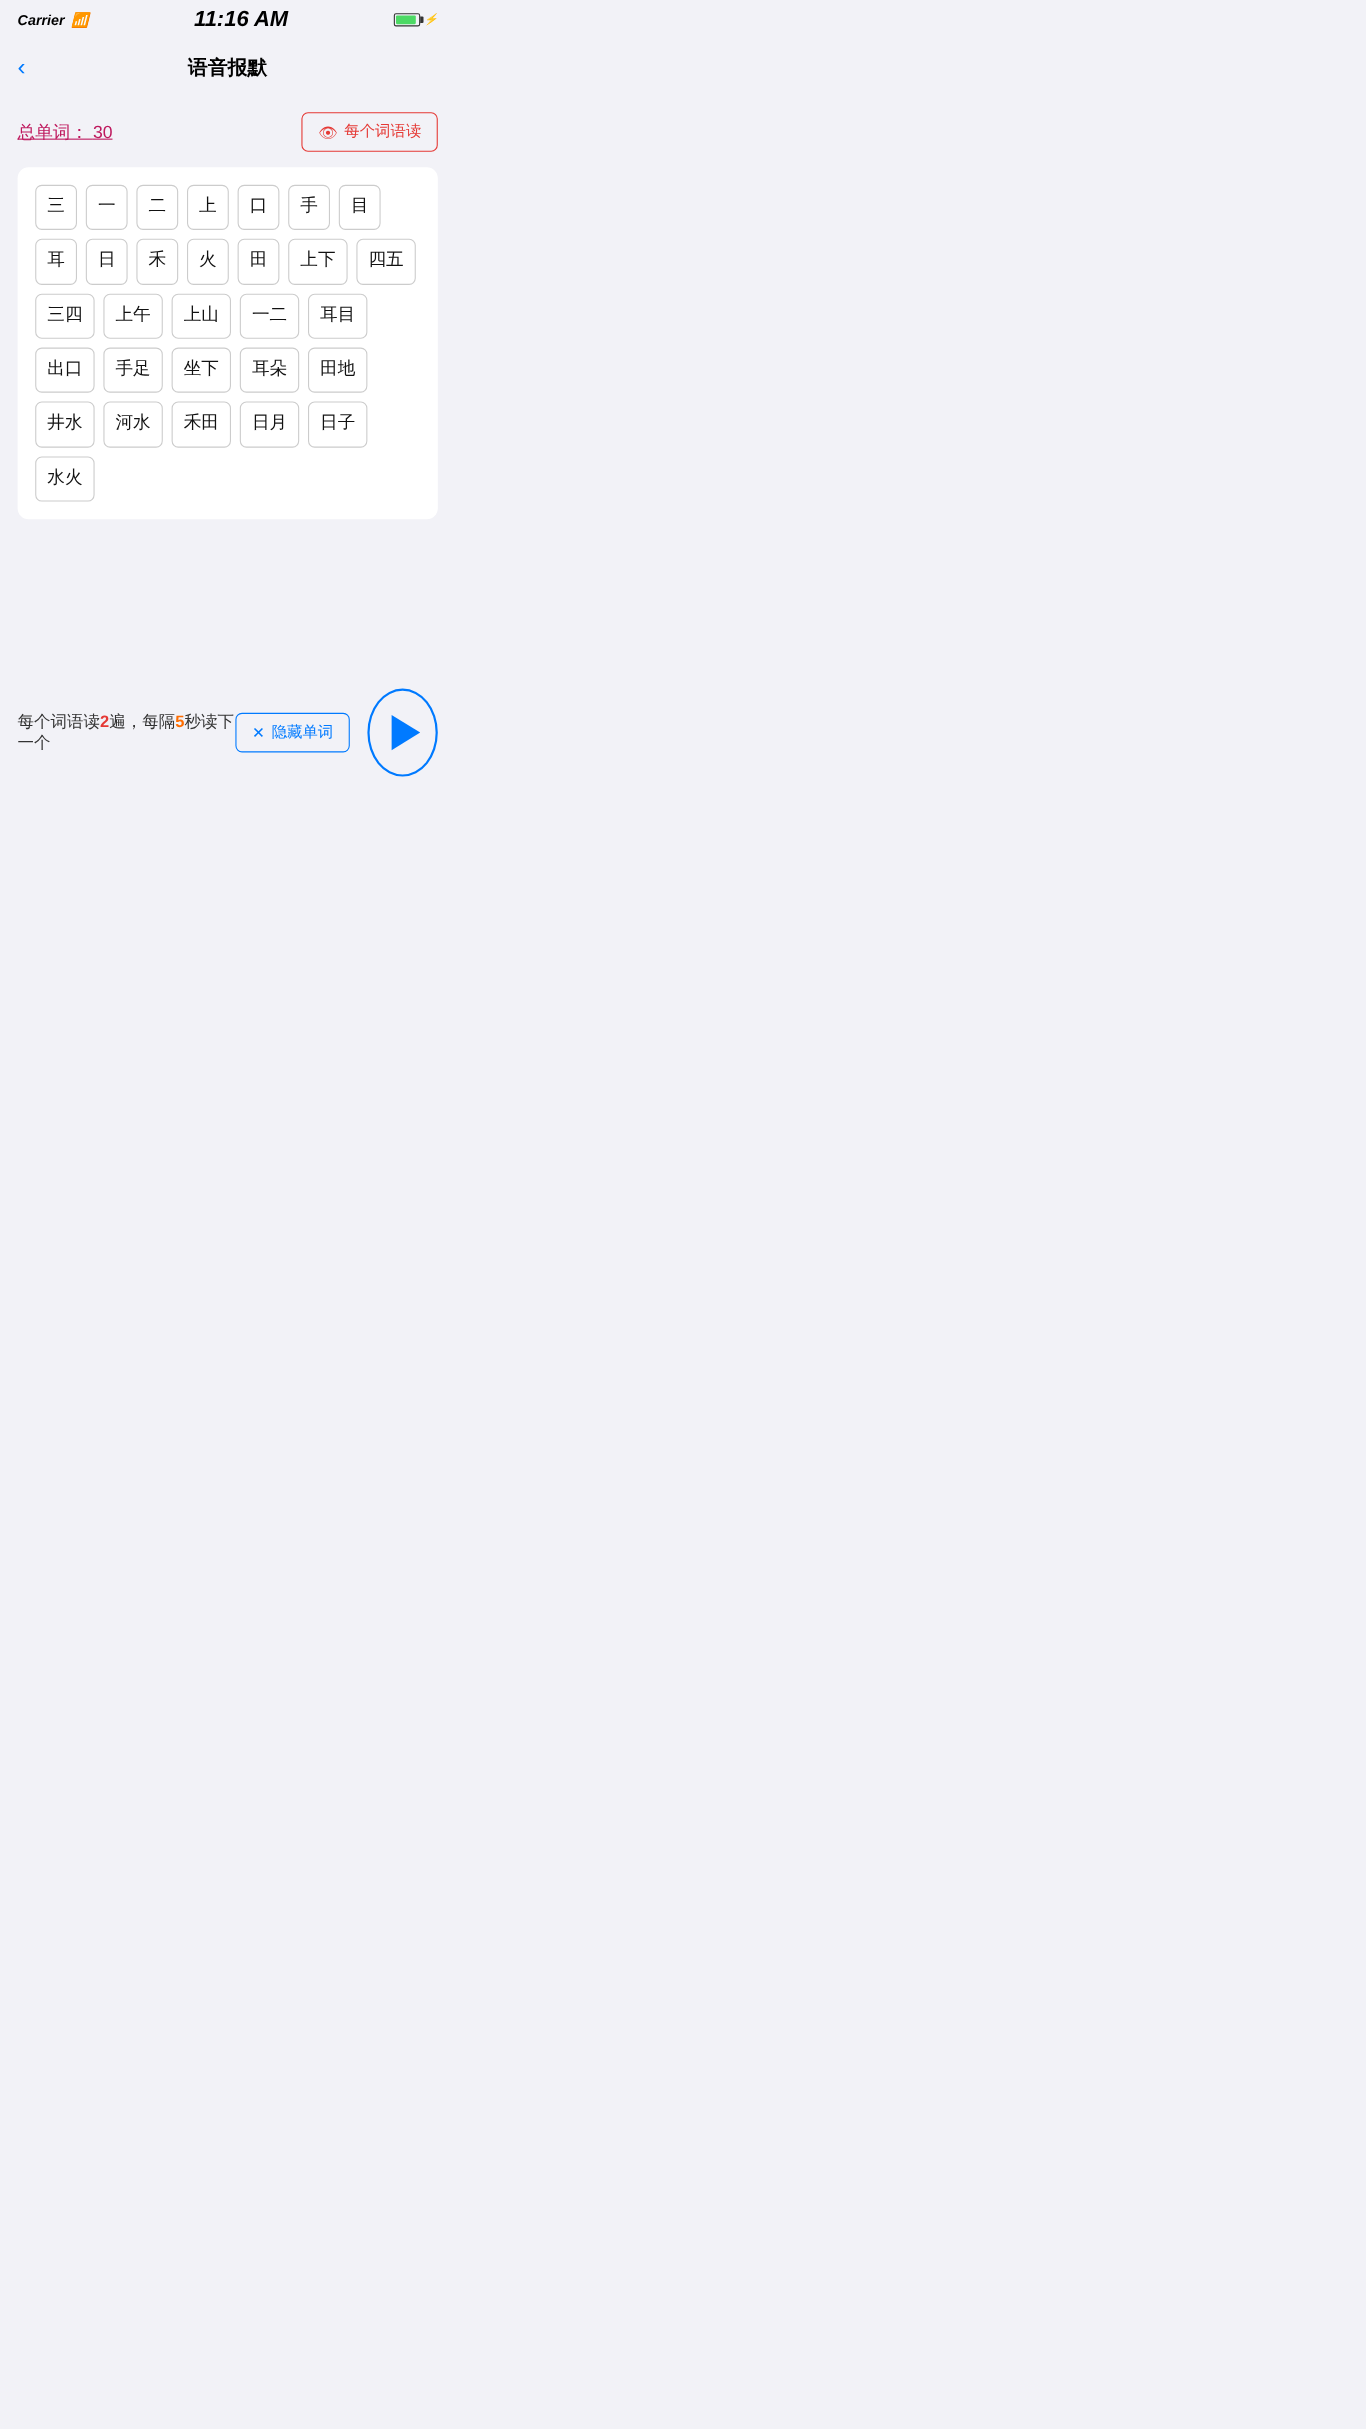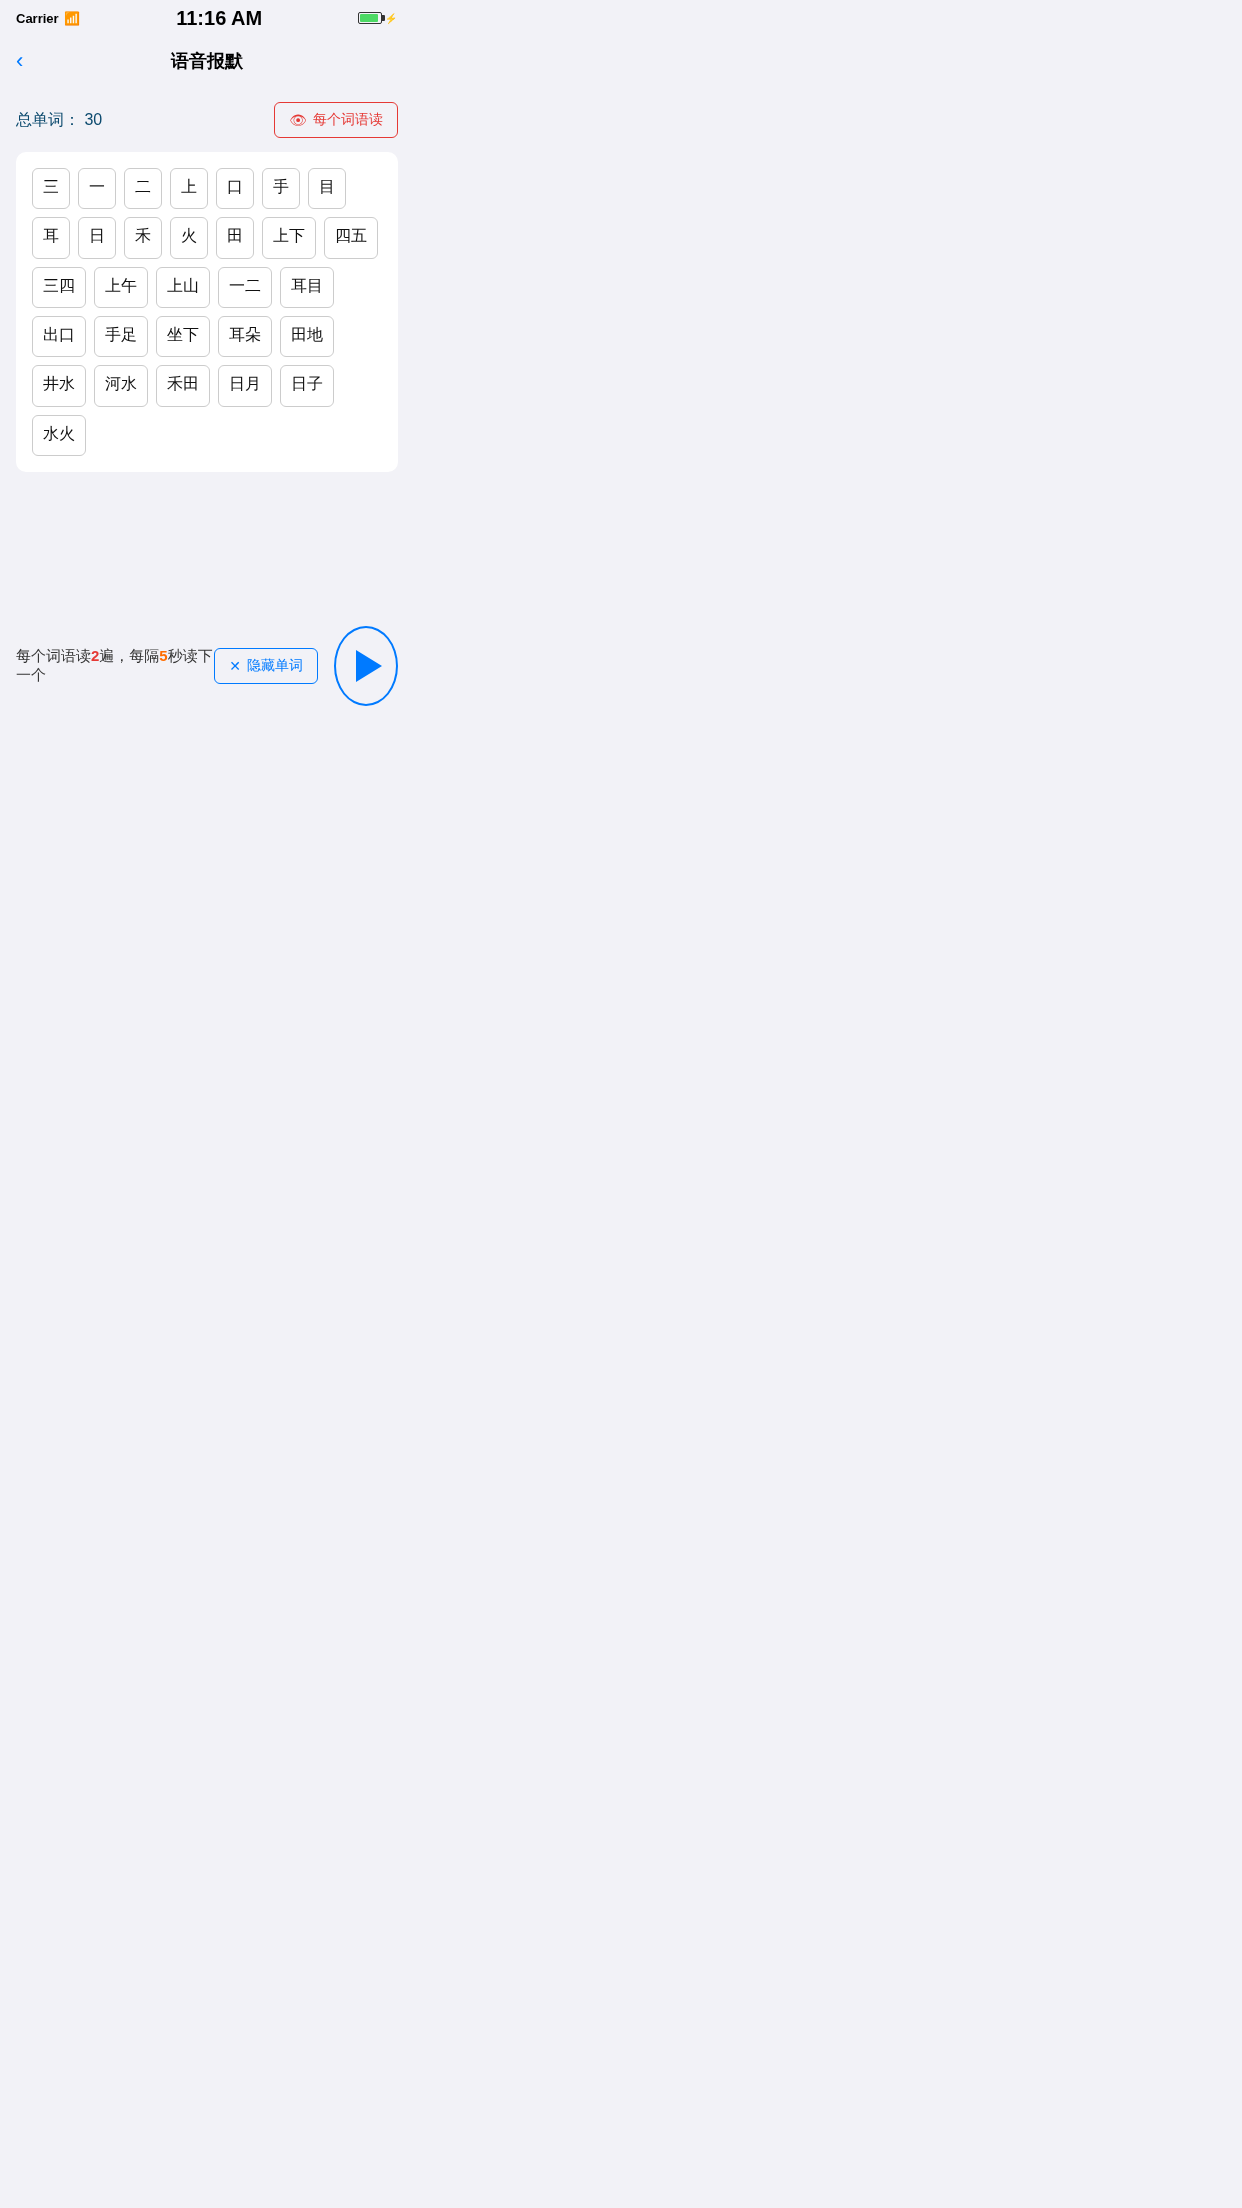--- a/index.html
+++ b/index.html
@@ -21,20 +21,21 @@
     }
 
     
     .status-bar {
       display: flex;
       justify-content: space-between;
       align-items: center;
       padding: 6px 16px;
       background: #f2f2f7;
       height: 36px;
+      font-style: italic;
     }
 
     .status-left {
       display: flex;
       align-items: center;
       gap: 6px;
       font-size: 13px;
       font-weight: 600;
     }
 
@@ -124,21 +125,22 @@
 
     
     .stats-row {
       display: flex;
       align-items: center;
       justify-content: space-between;
     }
 
     .total-words {
       font-size: 16px;
-      color: #0c4a6e;
+      color: #be185d;
+      text-decoration: underline;
     }
 
     .total-words span {
       font-weight: 400;
     }
 
     .hide-words-btn {
       display: flex;
       align-items: center;
       gap: 6px;

